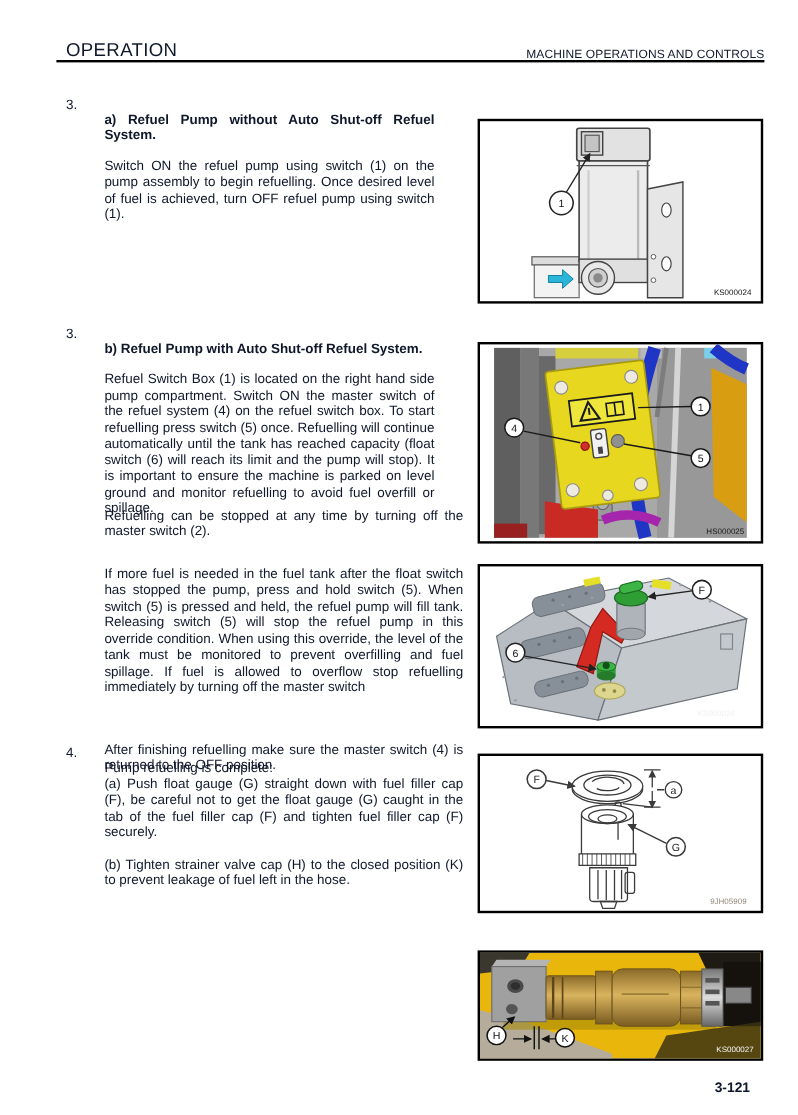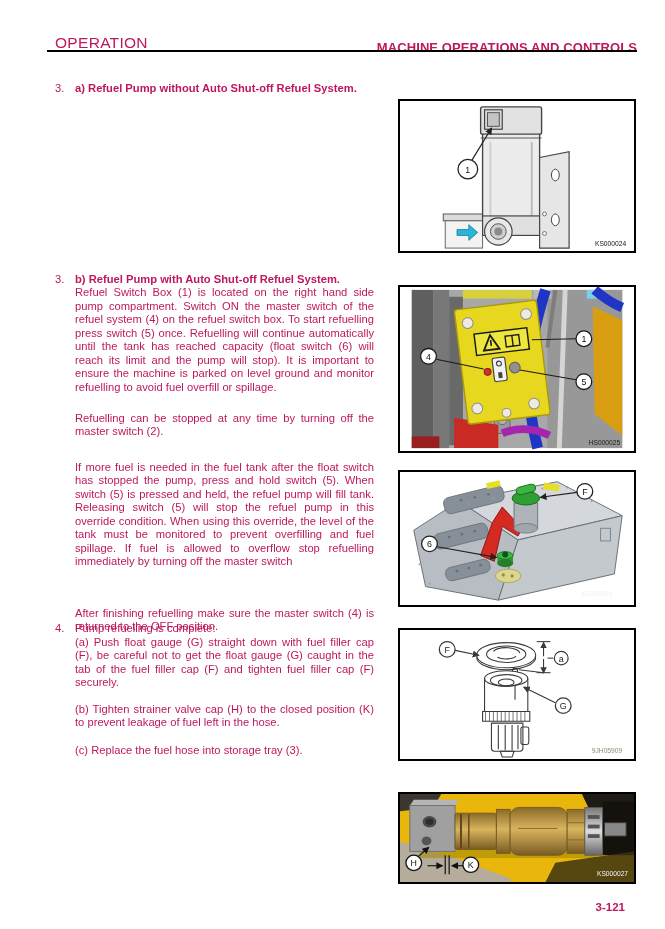--- a/index.html
+++ b/index.html
@@ -1,49 +1,50 @@
 <!DOCTYPE html>
 <html><head>
 <meta charset="utf-8">
 <style>
   html,body{margin:0;padding:0;background:#ffffff;}
   .page{position:relative;width:665px;height:929px;background:#fff;overflow:hidden;
-        font-family:"Liberation Sans", sans-serif;color:#be185d;}
+        font-family:"Liberation Sans", sans-serif;color:#0f172a;}
   
   .hdr-left{position:absolute;left:55px;top:34px;font-size:15.5px;letter-spacing:.3px;}
-  .hdr-right{position:absolute;right:28px;top:40px;font-size:13px;font-weight:bold;letter-spacing:.1px;}
+  .hdr-right{position:absolute;right:28px;top:40px;font-size:10px;font-weight:normal;letter-spacing:.1px;}
   .hdr-rule{position:absolute;left:47px;right:28px;top:50px;height:2px;background:#000;}
   
   .ftr{position:absolute;right:40px;top:901px;font-size:11.5px;font-weight:bold;text-align:right;}
   
   .sec{position:absolute;left:55px;width:319px;}
   .sec .num{position:absolute;left:0;top:0;font-size:11.2px;line-height:13.45px;}
   .sec .body{margin-left:20px;width:299px;}
   .para{position:absolute;left:75px;width:299px;}
-  .t{font-size:11.2px;line-height:13.45px;text-align:justify;margin:0;}
+  .t{font-size:11.2px;line-height:13.45px;text-align:justify;margin:12px;}
   .bold{font-weight:bold;}
   
   .fig{position:absolute;left:398px;width:238px;border:2px solid #000;background:#fff;box-sizing:border-box;}
   .fig svg{display:block;width:100%;height:100%;}
   .capt{font-size:6.8px;font-family:"Liberation Sans",sans-serif;}
   .co{font-size:9px;font-family:"Liberation Sans",sans-serif;}
 </style>
 </head>
 <body>
 
 <div class="page">
 
   <div class="hdr-left">OPERATION</div>
   <div class="hdr-right">MACHINE OPERATIONS AND CONTROLS</div>
   <div class="hdr-rule"></div>
 
   <div class="sec" style="top:82px">
     <span class="num">3.</span>
     <div class="body">
       <p class="t bold">a) Refuel Pump without Auto Shut-off Refuel System.</p>
+      <p class="t">Switch ON the  refuel pump using switch (1) on the pump assembly to begin refuelling. Once desired level of fuel is achieved, turn OFF refuel pump using switch (1).</p>
     </div>
   </div>
 
   <div class="sec" style="top:273px">
     <span class="num">3.</span>
     <div class="body">
       <p class="t bold">b) Refuel Pump with Auto Shut-off Refuel System.</p>
       <p class="t">Refuel Switch Box (1) is located on the right hand side pump compartment. Switch ON the master switch of the refuel system (4) on the refuel switch box. To start refuelling press switch (5) once. Refuelling will continue automatically until the tank has reached capacity (float switch (6) will reach its limit and the pump will stop). It is important to ensure the machine is parked on level ground and monitor refuelling to avoid fuel overfill or spillage.</p>
     </div>
   </div>
@@ -52,21 +53,20 @@
   <p class="para t" style="top:607px">After finishing refuelling make sure the master switch (4) is returned to the OFF position.</p>
 
   <div class="sec" style="top:622px">
     <span class="num">4.</span>
     <div class="body">
       <p class="t">Pump refuelling is complete:</p>
     </div>
   </div>
   <p class="para t" style="top:703px">(b) Tighten strainer valve cap (H) to the closed position (K) to prevent leakage of fuel left in the hose.</p>
   <p class="para t" style="top:636px">(a) Push float gauge (G) straight down with fuel filler cap (F), be careful not to get the float gauge (G) caught in the tab of the fuel filler cap (F) and tighten fuel filler cap (F) securely.</p>
-  <p class="para t" style="top:744px">(c) Replace the fuel hose into storage tray (3).</p>
 
   <figure class="fig" style="top:99px;height:154px;margin:0">
     <svg viewBox="0 0 238 154" preserveAspectRatio="none">
       <defs>
         <marker id="ah1" markerWidth="7" markerHeight="7" refX="5" refY="3" orient="auto">
           <path d="M0,0 L6,3 L0,6 Z" fill="#222"></path>
         </marker>
       </defs>
 
       <rect x="44" y="116" width="42" height="7" fill="#dcdcdc" stroke="#555" stroke-width="1"></rect>

